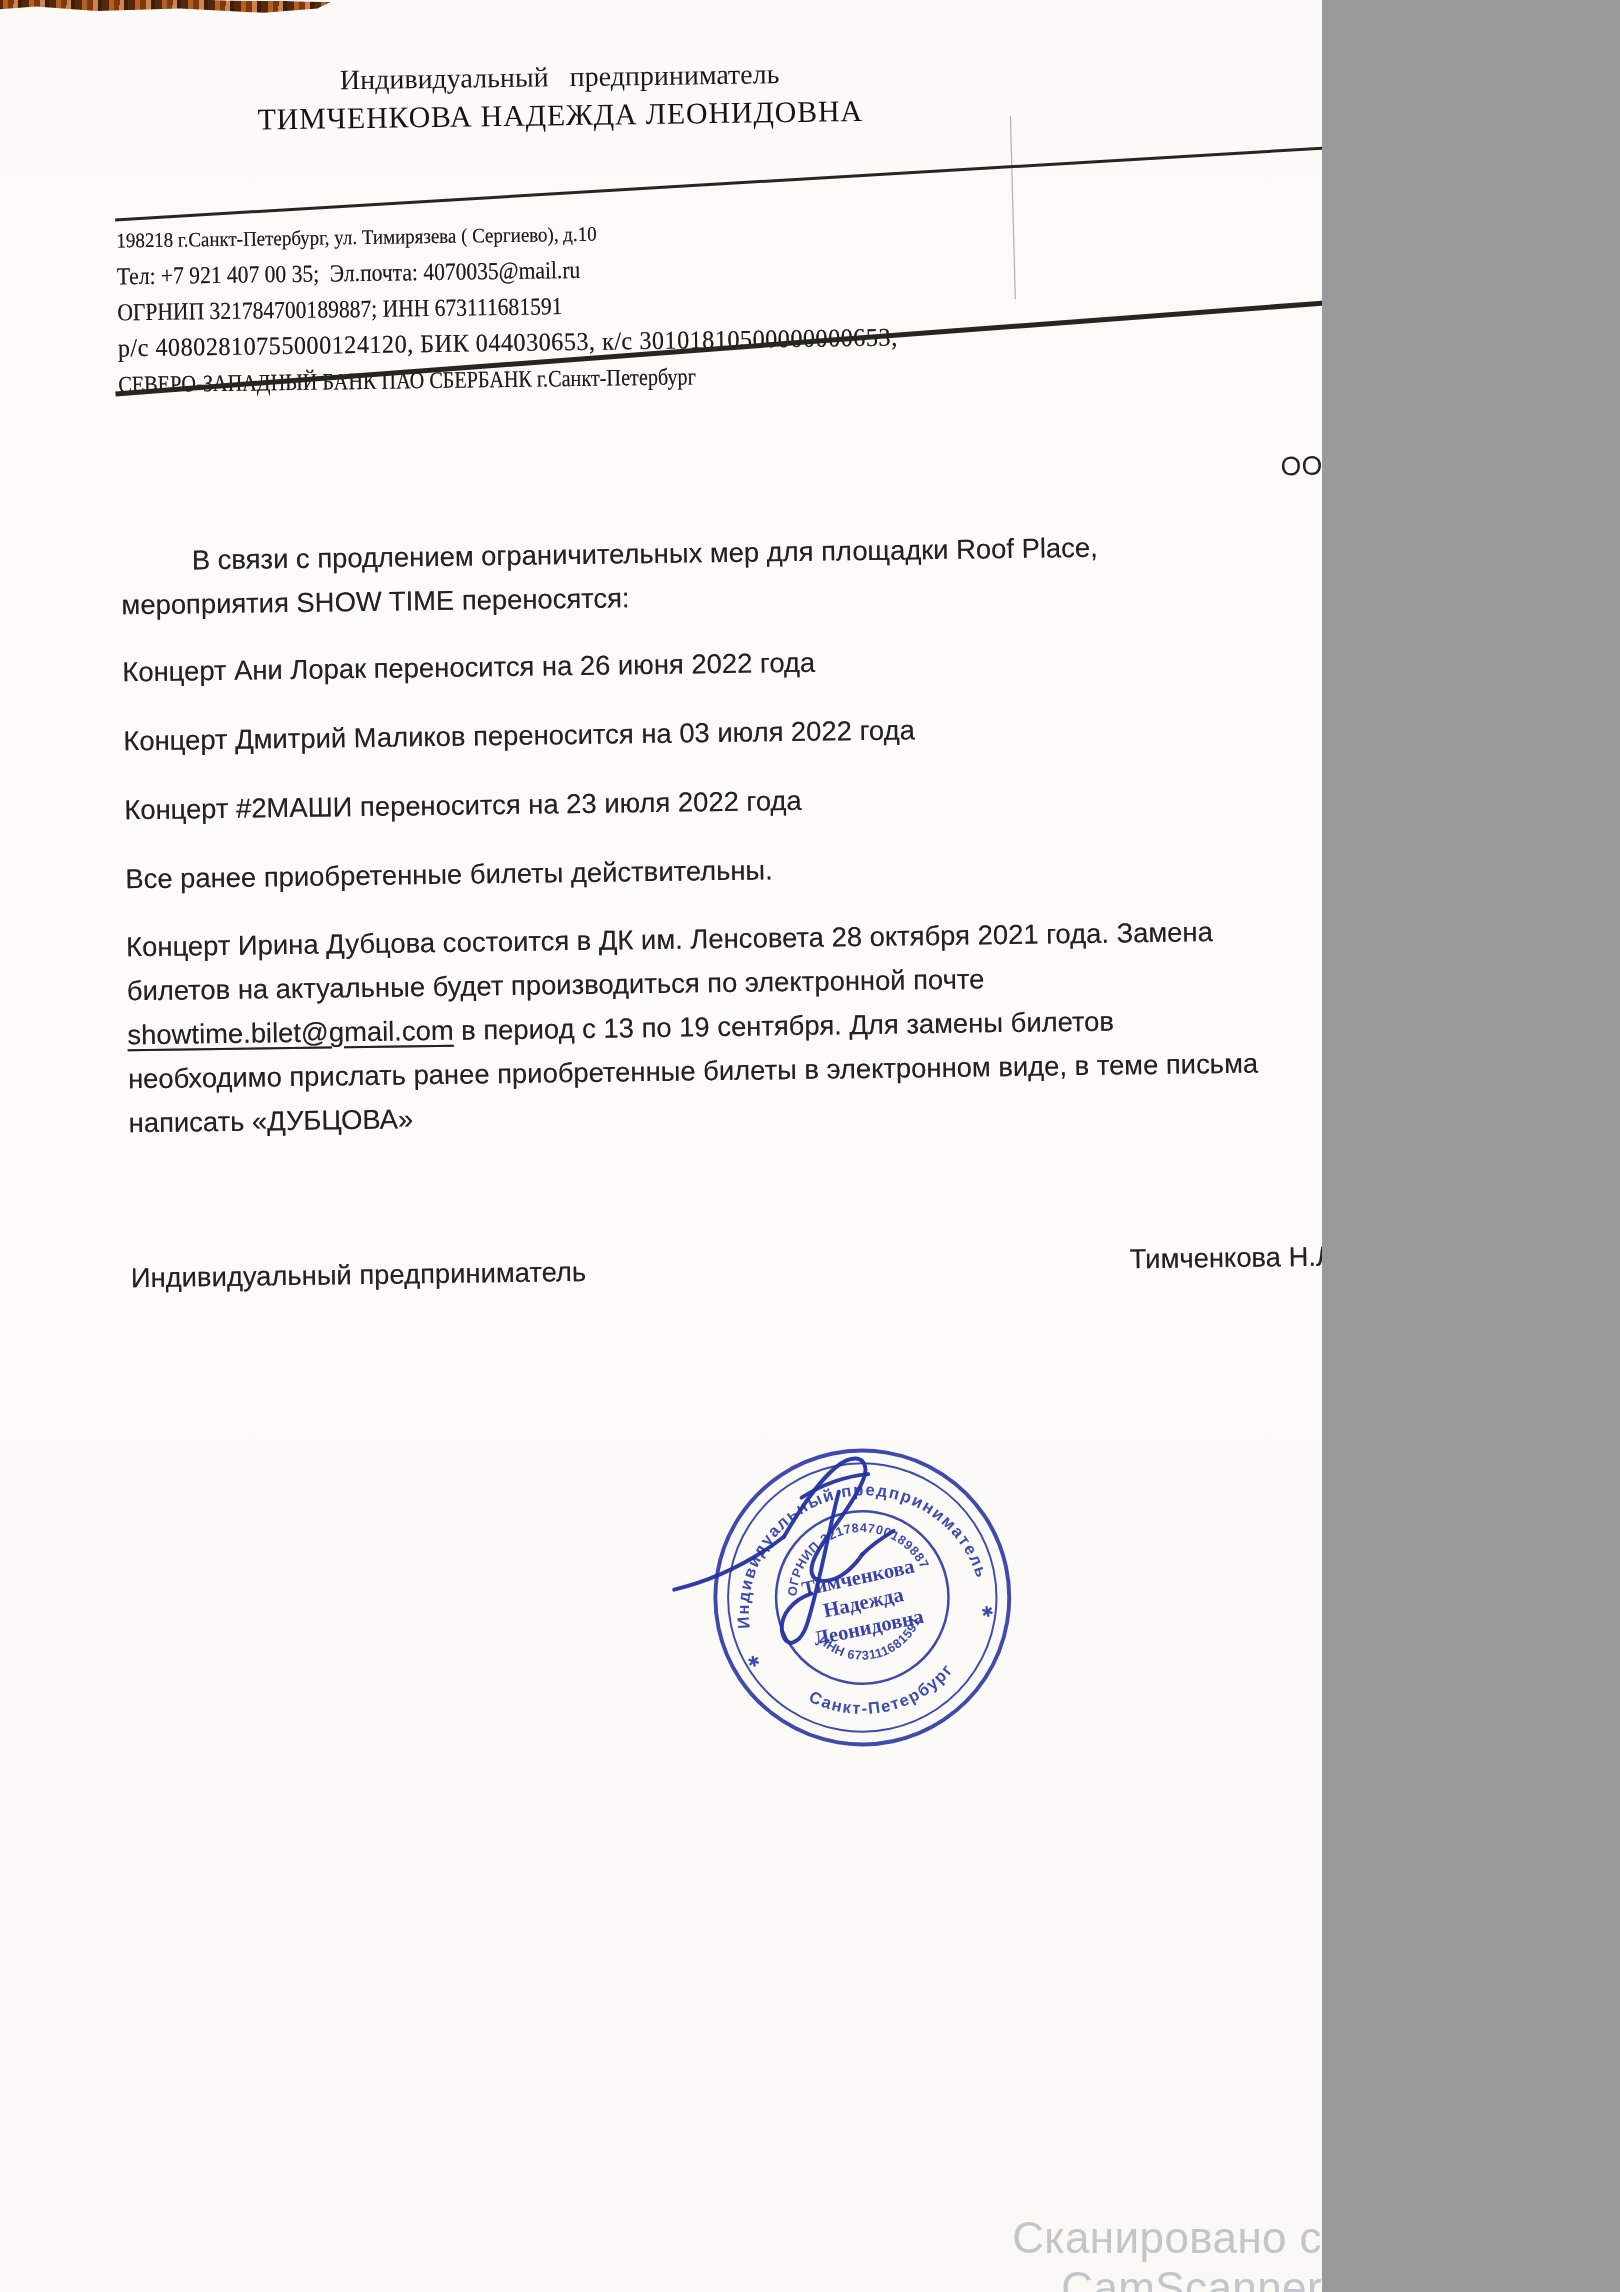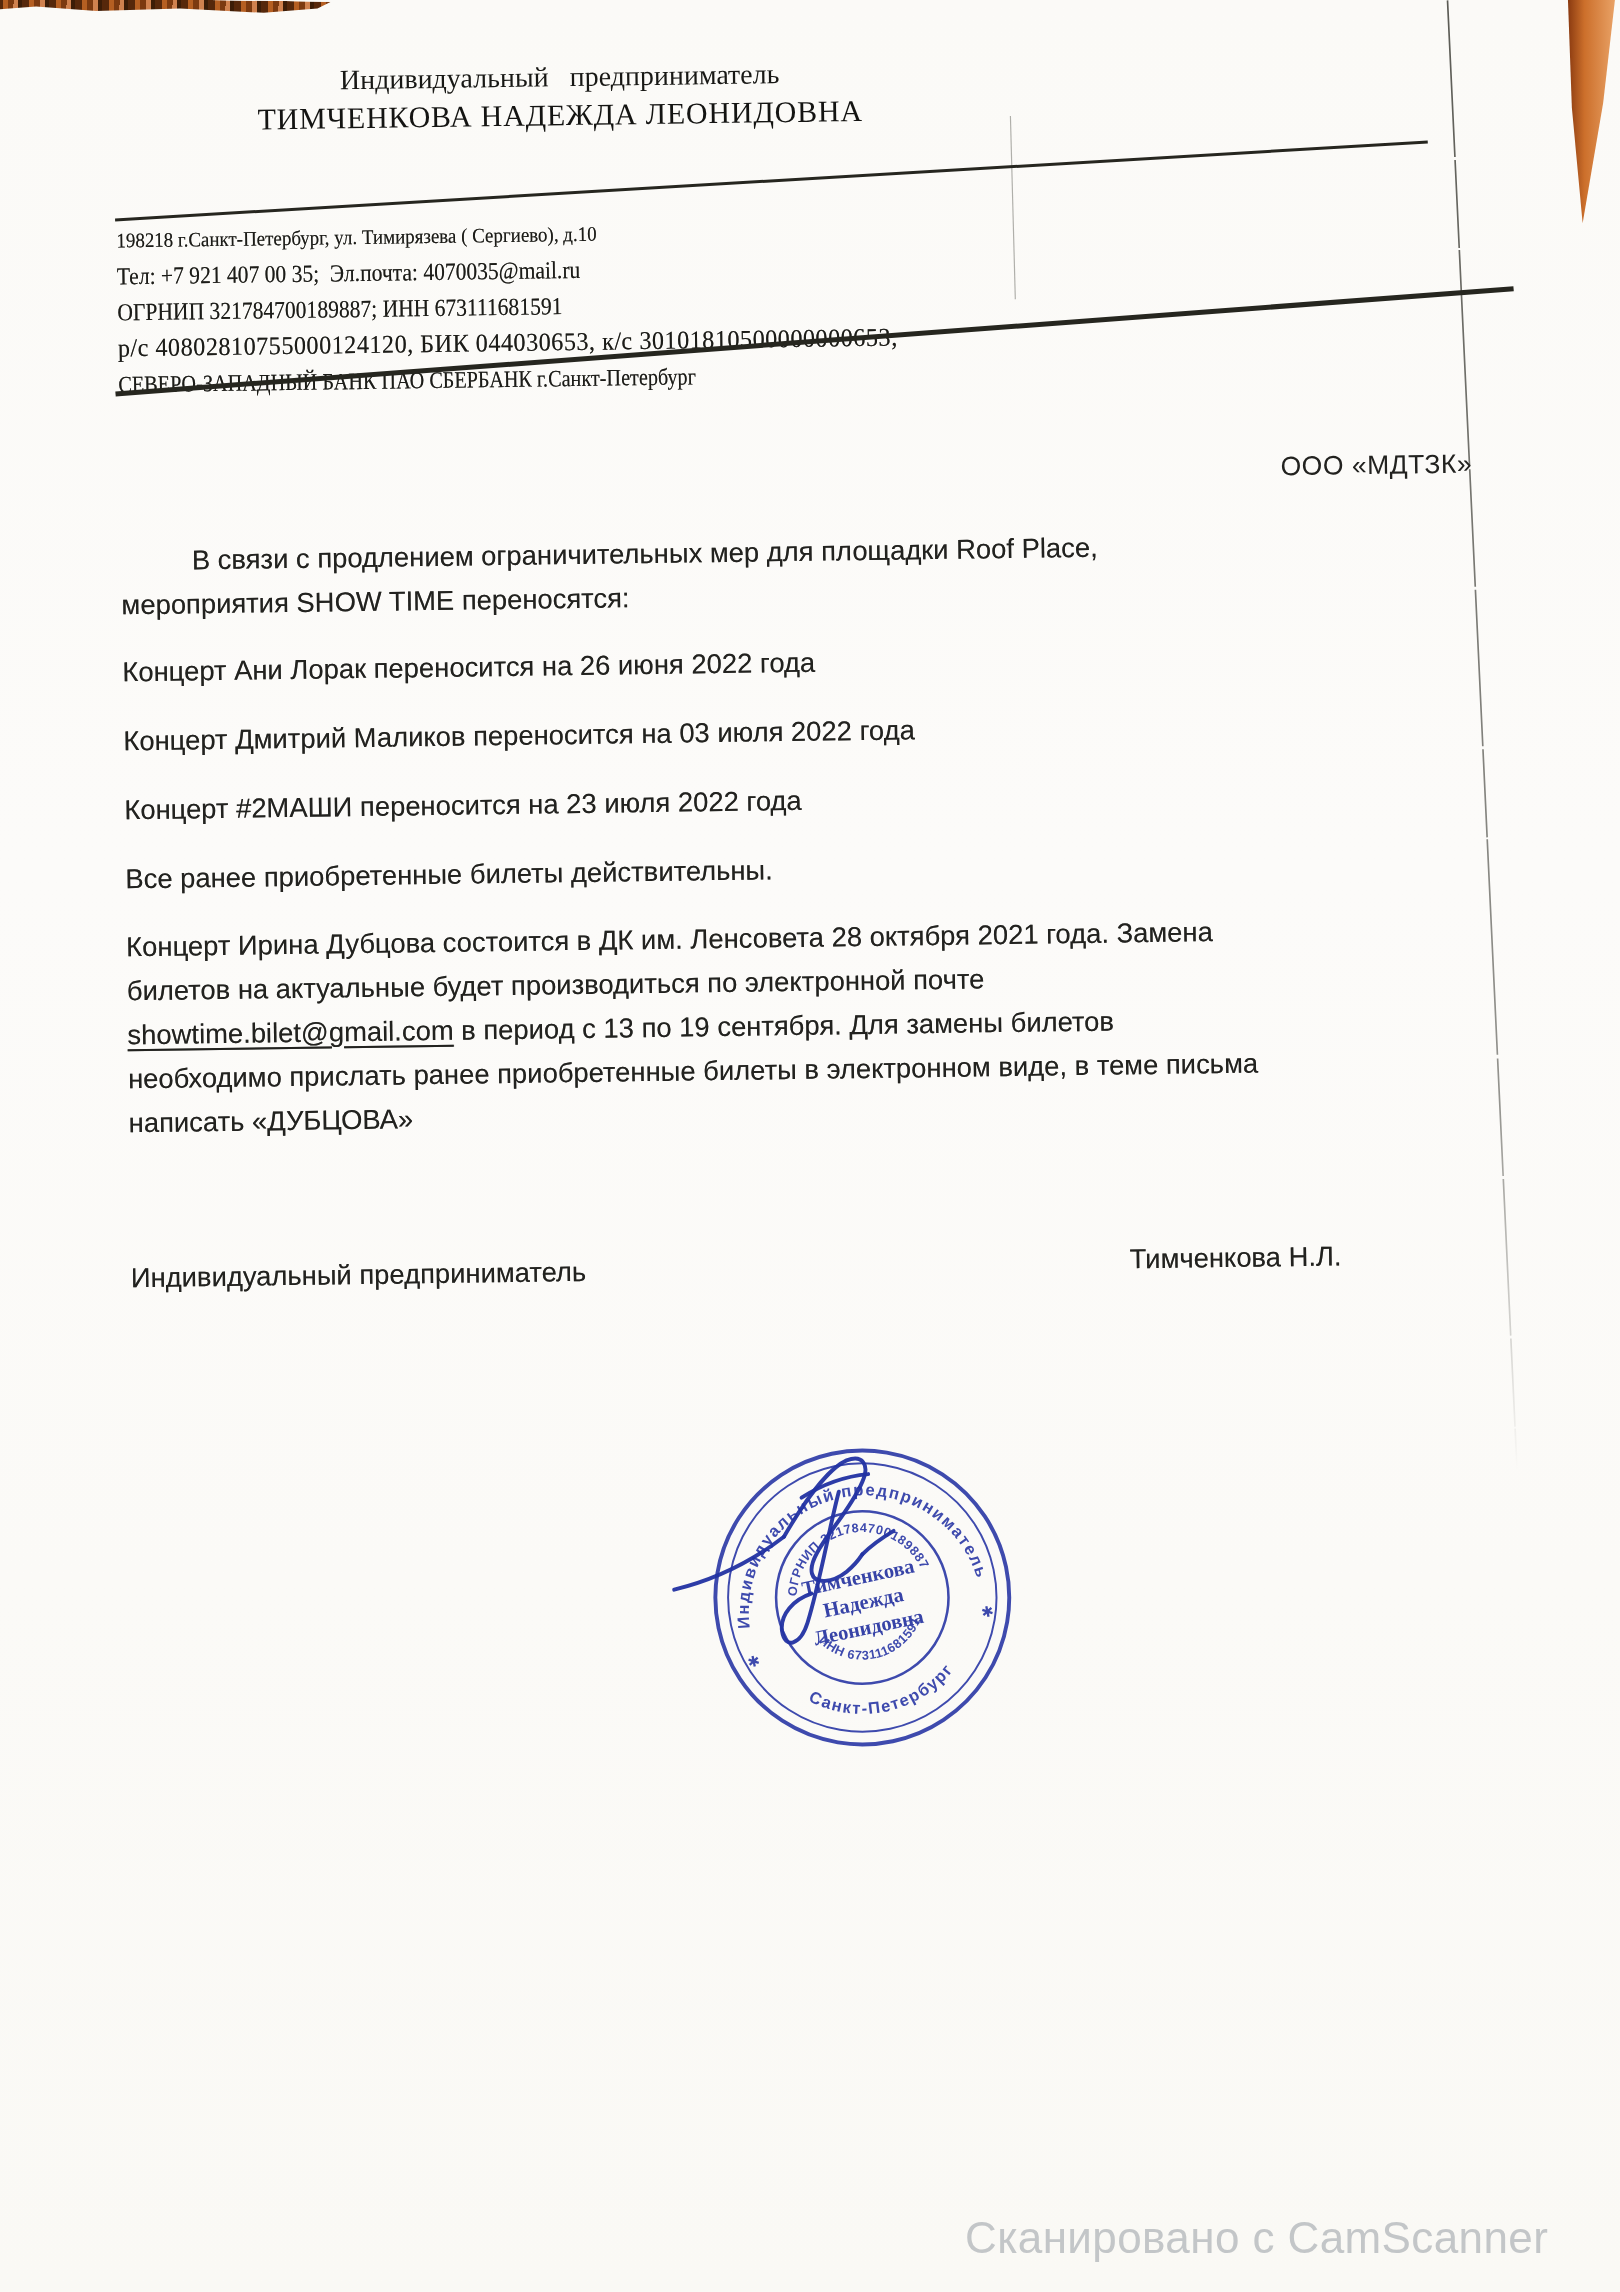--- a/index.html
+++ b/index.html
@@ -1,17 +1,17 @@
 <!DOCTYPE html>
 <html lang="ru"><head>
 <meta charset="utf-8">
 <style>
   html,body{margin:0;padding:0;background:#9a9a9a;}
   .page{
-    position:relative;width:1620px;height:2293px;overflow:hidden;
+    position:relative;width:1322px;height:2293px;overflow:hidden;
     background:linear-gradient(180deg,#fbfaf7 0%,#fcfbf9 38%,#faf9f5 100%);
     font-family:"Liberation Sans",sans-serif;color:#22221f;
   }
   
   .strip-tl{
     position:absolute;left:-3.9px;top:-2.9px;width:335px;height:12.7px;
     transform:rotate(0.8deg);transform-origin:left top;
     background:repeating-linear-gradient(90deg,#56280b 0 6.9px,#b55f22 6.9px 11.8px,#7c3a10 11.8px 17.6px,#d0824f 17.6px 22.5px,#3c1d07 22.5px 26.5px);
     clip-path:polygon(0 0,100% 0,96% 55%,80% 95%,55% 70%,30% 100%,12% 70%,0 100%);
   }

